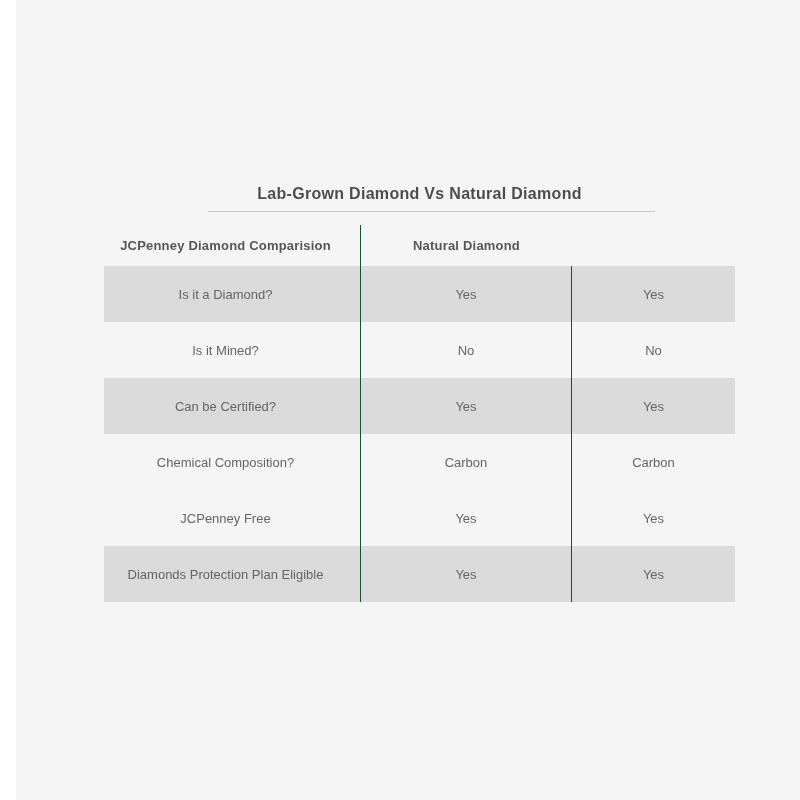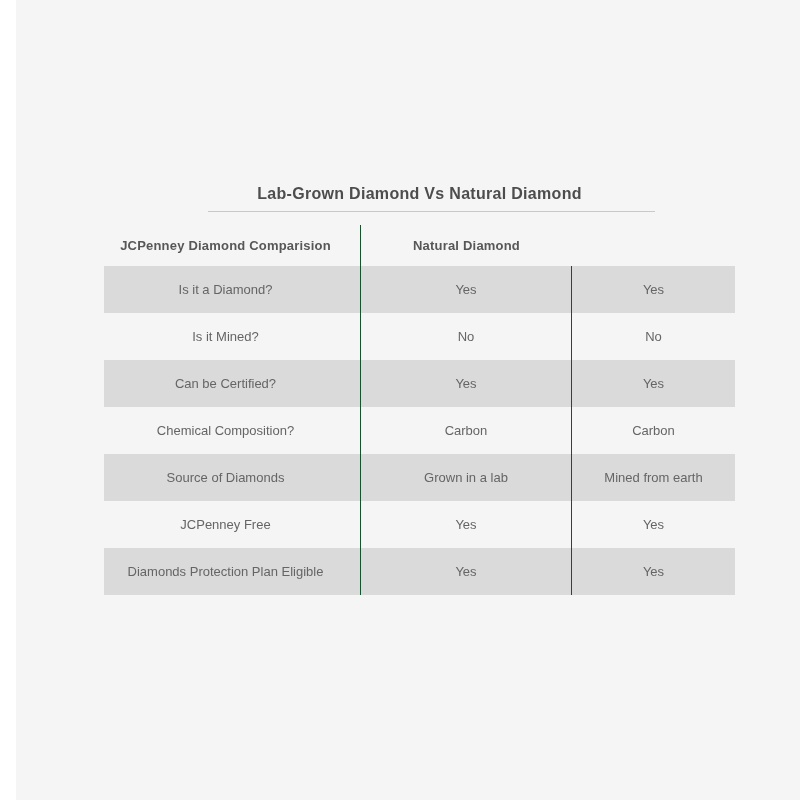--- a/index.html
+++ b/index.html
@@ -35,21 +35,21 @@
     position: absolute;
     left: 88px;
     top: 225px;
     width: 631px;
   }
   .trow {
     display: grid;
     grid-template-columns: 257px 211px 163px;
   }
   .trow.hdr  { height: 41px; }
-  .trow.body { height: 47px; }
+  .trow.body { height: 56px; }
   .trow.band { background: #dadada; }
   .tcell {
     display: flex;
     align-items: center;
     justify-content: center;
     box-sizing: border-box;
     font-size: 13px;
     color: #656565;
     text-align: center;
   }
@@ -93,25 +93,20 @@
       <div class="tcell sep">Yes</div>
       <div class="tcell">Yes</div>
     </div>
 
     <div class="trow body">
       <div class="tcell first sep">Chemical Composition?</div>
       <div class="tcell sep">Carbon</div>
       <div class="tcell">Carbon</div>
     </div>
 
-    <div class="trow body band">
-      <div class="tcell first sep">Source of Diamonds</div>
-      <div class="tcell sep">Grown in a lab</div>
-      <div class="tcell">Mined from earth</div>
-    </div>
 
     <div class="trow body">
       <div class="tcell first sep">JCPenney Free</div>
       <div class="tcell sep">Yes</div>
       <div class="tcell">Yes</div>
     </div>
 
     <div class="trow body band">
       <div class="tcell first sep">Diamonds Protection Plan Eligible</div>
       <div class="tcell sep">Yes</div>

